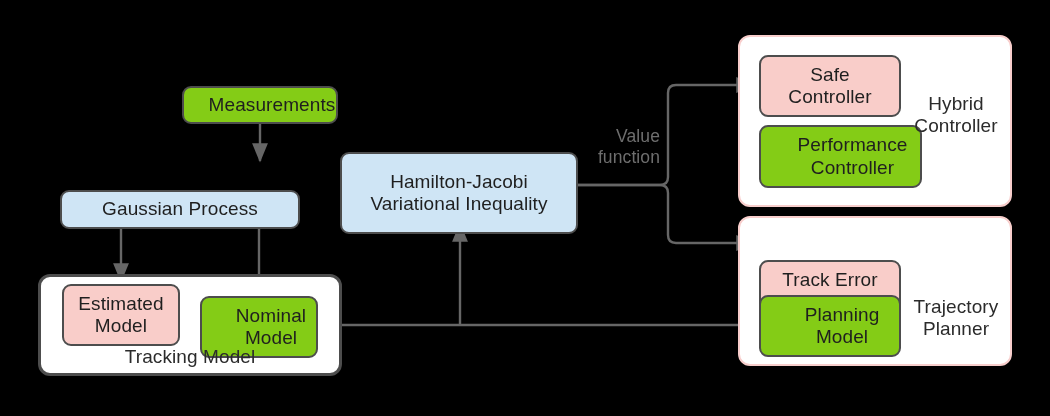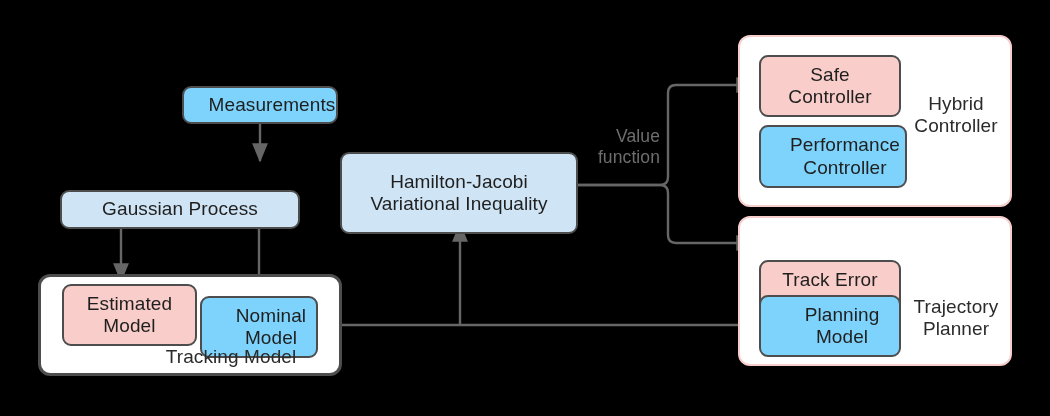--- a/index.html
+++ b/index.html
@@ -30,21 +30,21 @@
     border-radius: 9px;
     display: flex;
     align-items: center;
     justify-content: center;
     text-align: center;
     color: #1f1f1f;
     font-size: 19px;
     line-height: 1.18;
     letter-spacing: 0.1px;
   }
-  .node.green  { background: #7dd3fc; padding-left: 24px; }
+  .node.green  { background: #84cc16; padding-left: 24px; }
   .node.blue   { background: #cfe5f5; }
   .node.red    { background: #f9cdc9; }
 
   .group {
     position: absolute;
     box-sizing: border-box;
     background: #ffffff;
     border-radius: 12px;
   }
   .group.grouppink  { border: 2.5px solid #f8cecc; }
@@ -112,42 +112,42 @@
   <div class="group groupdark" style="left:38px; top:274px; width:304px; height:102px;"></div>
 
   <div class="group grouppink" style="left:738px; top:35px; width:274px; height:172px;"></div>
 
   <div class="group grouppink" style="left:738px; top:216px; width:274px; height:150px;"></div>
 
   <div class="node green stack" style="left:182px; top:86px; width:156px; height:38px;">Measurements</div>
 
   <div class="node blue stack" style="left:60px; top:165px; width:240px; height:39px;margin-top:25px;">Gaussian Process</div>
 
-  <div class="node red stack" style="left:62px; top:284px; width:135px; height:62px;">Estimated
+  <div class="node red stack" style="left:62px; top:284px; width:118px; height:62px;">Estimated
 Model</div>
 
   <div class="node green stack" style="left:200px; top:296px; width:118px; height:62px;">Nominal
 Model</div>
 
   <div class="node blue stack" style="left:340px; top:152px; width:238px; height:82px;">Hamilton-Jacobi
 Variational Inequality</div>
 
   <div class="node red stack" style="left:759px; top:55px; width:142px; height:62px;">Safe
 Controller</div>
 
-  <div class="node green stack" style="left:759px; top:125px; width:148px; height:63px;">Performance
+  <div class="node green stack" style="left:759px; top:125px; width:163px; height:63px;">Performance
 Controller</div>
 
   <div class="node red stack" style="left:759px; top:224px; width:142px; height:62px;margin-top:36px;">Track Error
 Bound</div>
 
   <div class="node green stack" style="left:759px; top:295px; width:142px; height:62px;">Planning
 Model</div>
 
-  <div class="grouplabel stack" style="left:38px; top:346px; width:304px;margin-left:41px;">Tracking Model</div>
+  <div class="grouplabel stack" style="left:38px; top:346px; width:304px;">Tracking Model</div>
 
   <div class="grouplabel stack" style="left:901px; top:93px; width:110px;">Hybrid
 Controller</div>
 
   <div class="grouplabel stack" style="left:901px; top:268px; width:110px;margin-top:28px;">Trajectory
 Planner</div>
 
   <div class="edgelabel stack" style="left:576px; top:126px; width:84px;text-align:right;">Value
 function</div>
 

